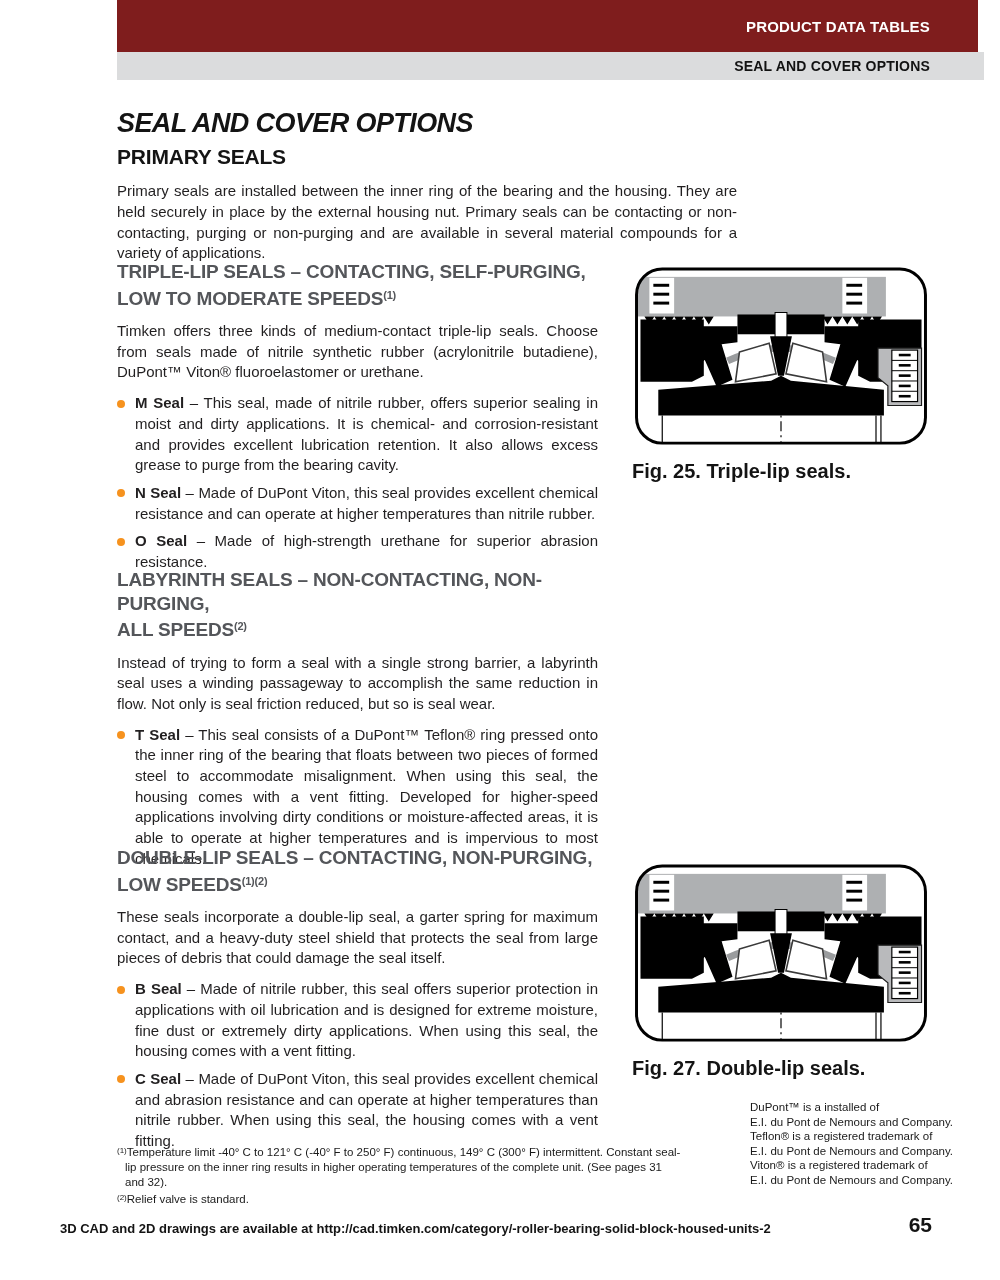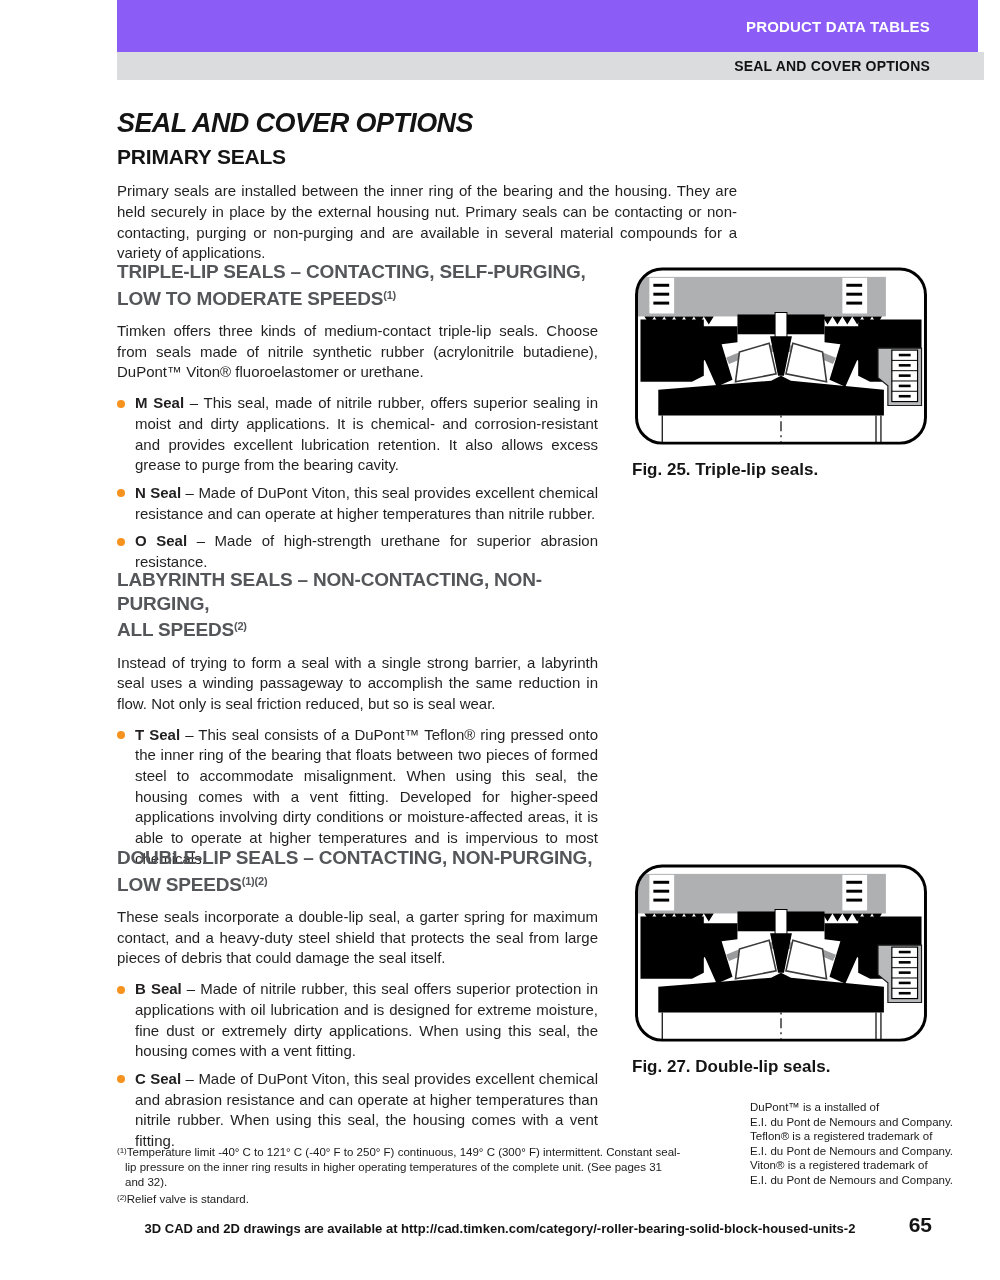--- a/index.html
+++ b/index.html
@@ -5,21 +5,21 @@
   * { margin:0; padding:0; box-sizing:border-box; }
   html,body { background:#ffffff; }
   .page {
     position:relative; width:1000px; height:1280px; margin:0 auto;
     background:#ffffff; overflow:hidden;
     font-family:"Liberation Sans", sans-serif; color:#211f20;
   }
   
   .band-black {
     position:absolute; left:117px; right:22px; top:0; height:52px;
-    background:#8b5cf6; color:#fff; display:flex; align-items:center;
+    background:#7f1d1d; color:#fff; display:flex; align-items:center;
     justify-content:flex-end; padding-right:48px;
     font-size:15px; font-weight:bold; letter-spacing:0.2px;
   }
   .band-gray {
     position:absolute; left:117px; right:16px; top:52px; height:28px;
     background:#dbdcdd; color:#121212; display:flex; align-items:center;
     justify-content:flex-end; padding-right:54px;
     font-size:14px; font-weight:bold; letter-spacing:0.2px;
   }
   .doc-title {
@@ -49,35 +49,35 @@
     font-size:15px; line-height:20.7px; text-align:justify;
   }
   .dot {
     position:absolute; left:0; top:6.5px; width:8px; height:8px;
     border-radius:50%; background:#f6921e;
   }
   .term { font-weight:bold; }
   
   .fig { position:absolute; left:632px; width:298px; }
   .fig-1 { top:265px; } .fig-2 { top:590px; } .fig-3 { top:862px; }
-  .fig-caption { margin-top:5px; font-size:17px; font-weight:bold; color:#141414; }
+  .fig-caption { margin-top:5px; font-size:20px; font-weight:bold; color:#141414; }
   
   .footnotes {
     position:absolute; left:117px; top:1143px; width:565px;
     font-size:11.5px; line-height:15px; color:#1a1a1a;
   }
   .footnotes p { padding-left:8px; text-indent:-8px; }
   .footnotes sup { font-size:8px; vertical-align:3px; }
   .trademarks {
     position:absolute; left:750px; top:1100px; width:230px;
     font-size:11.5px; line-height:14.6px; color:#1a1a1a;
   }
   
   .footer-text {
-    position:absolute; left:60px; right:60px; top:1221px; text-align:center;
+    position:absolute; left:60px; right:60px; top:1221px; 
     font-size:13px; font-weight:bold; color:#141414;
   }
   .footer-text a { color:inherit; text-decoration:none; }
   .page-num {
     position:absolute; right:68px; top:1213px;
     font-size:21px; font-weight:bold; color:#141414;
   }
   svg.figure-svg { display:block; background:#fff; }
   .hidden-defs { position:absolute; width:0; height:0; overflow:hidden; }
 </style>

